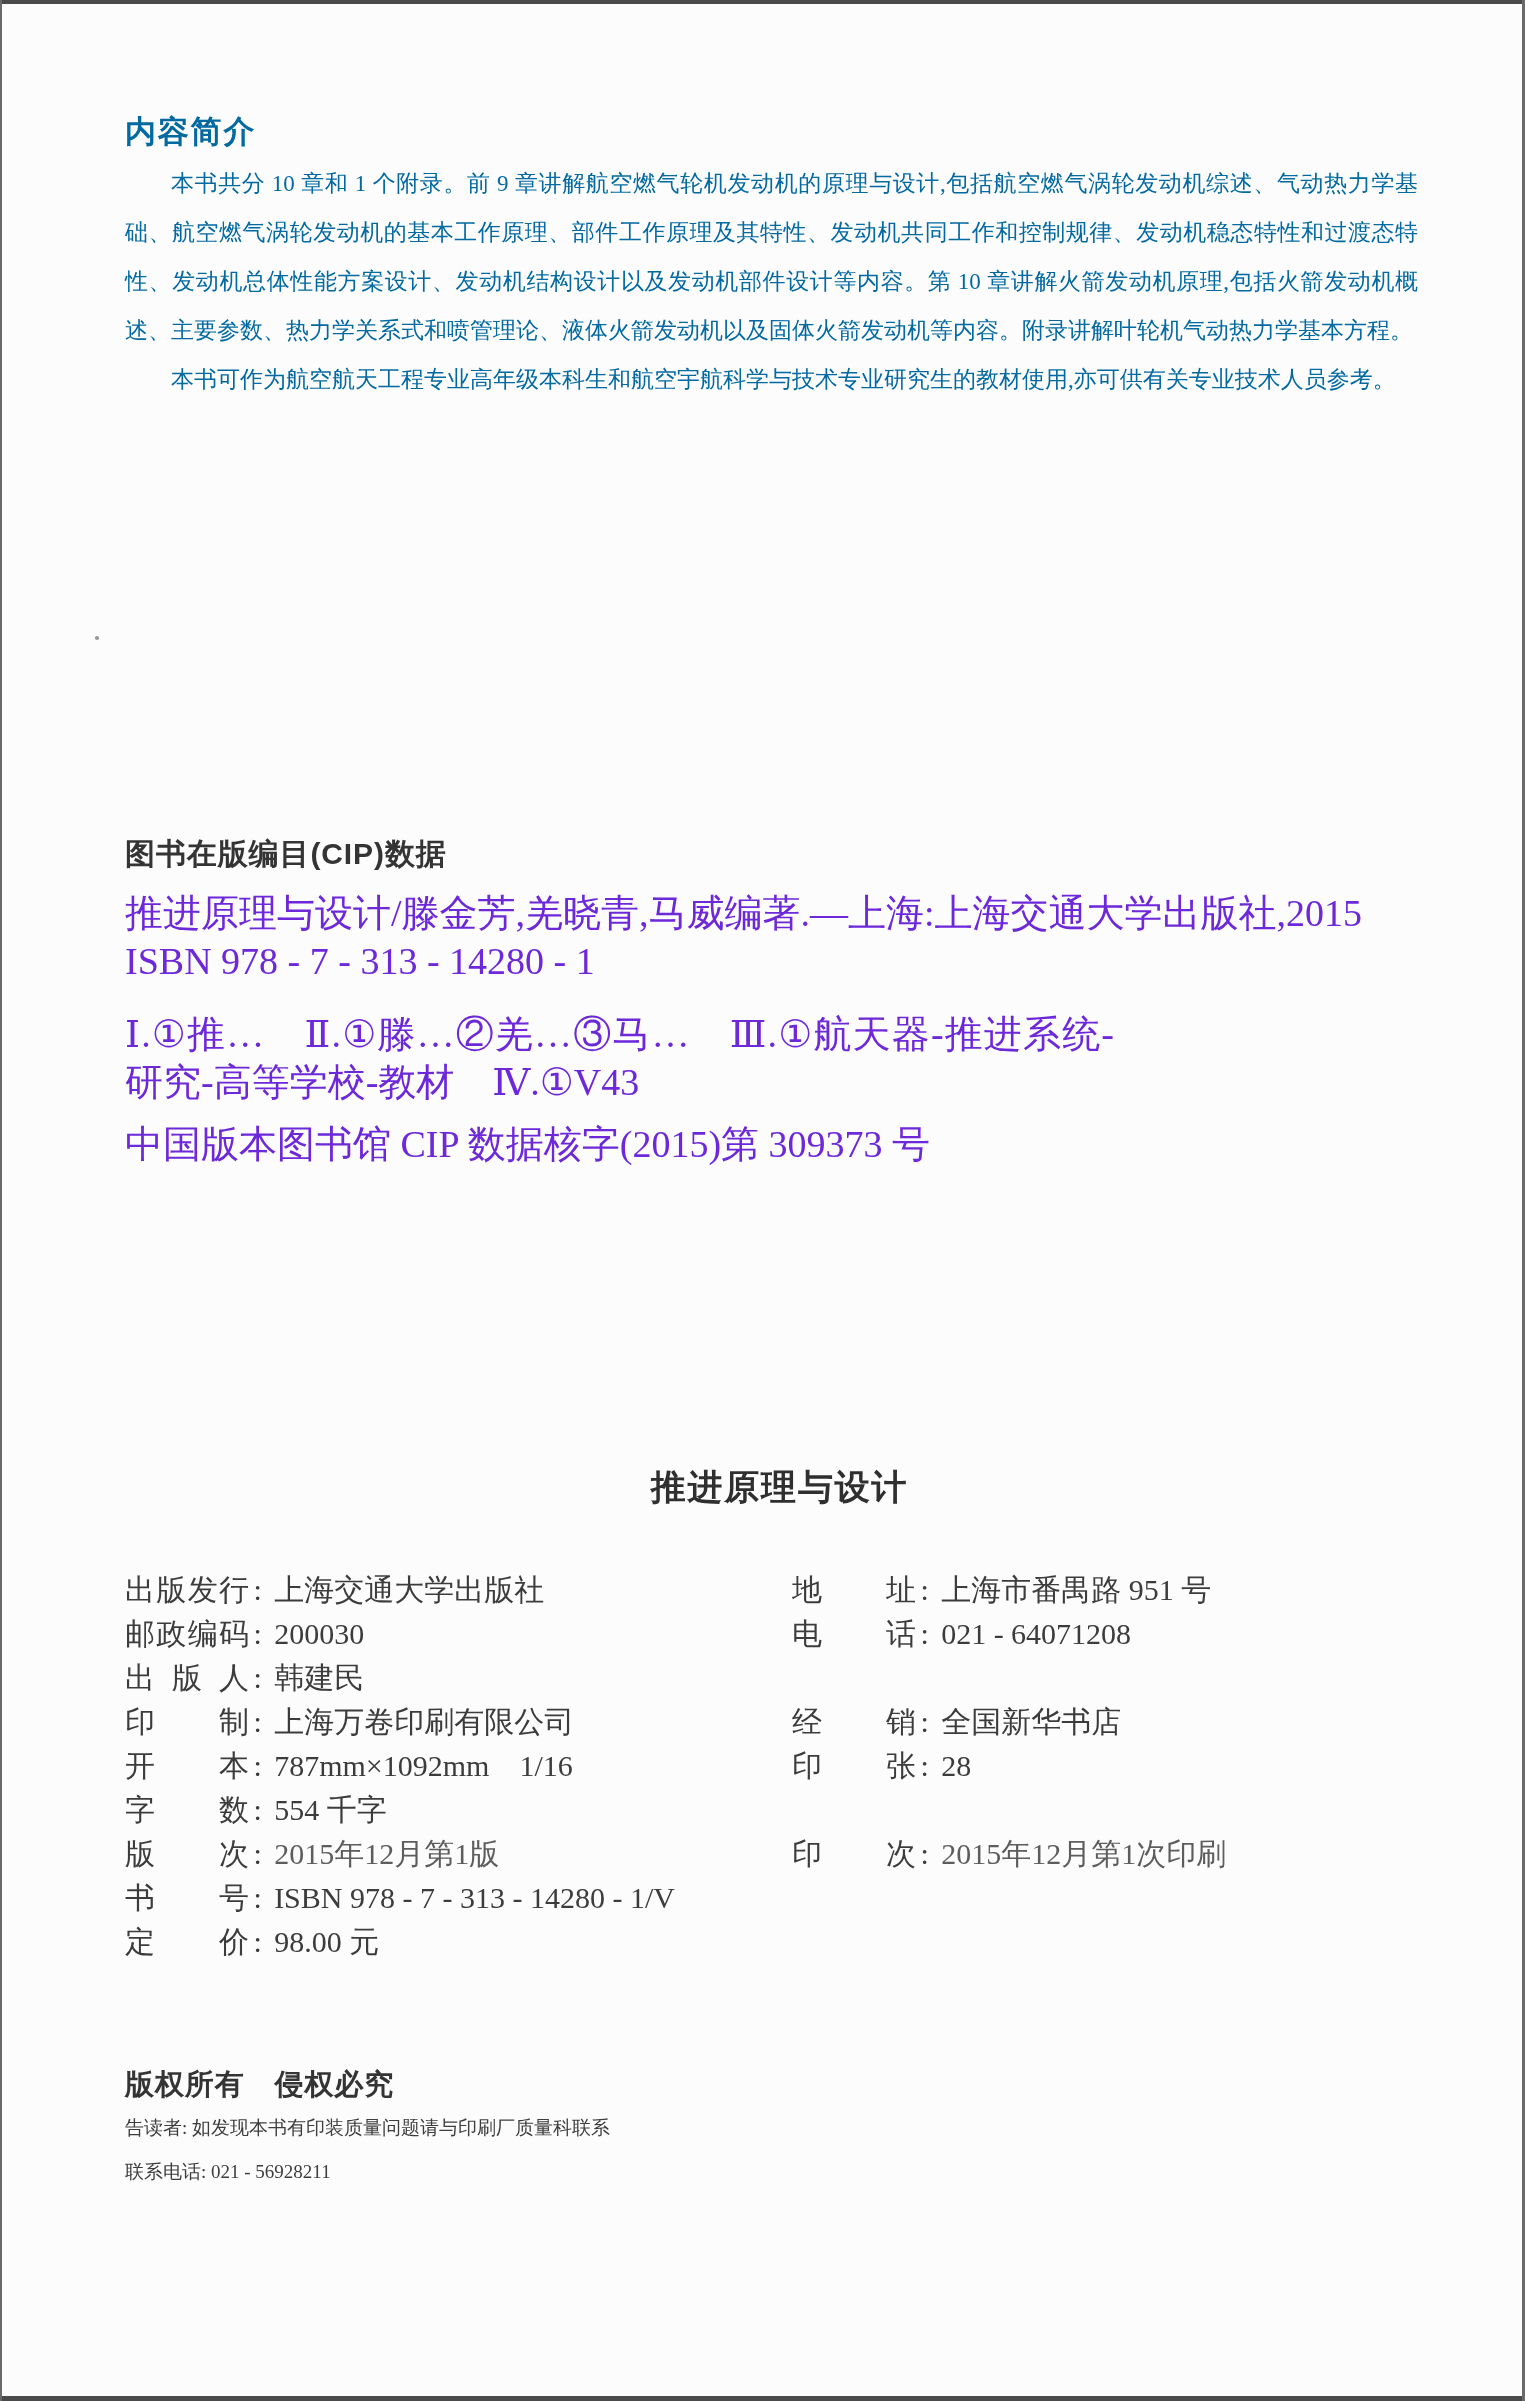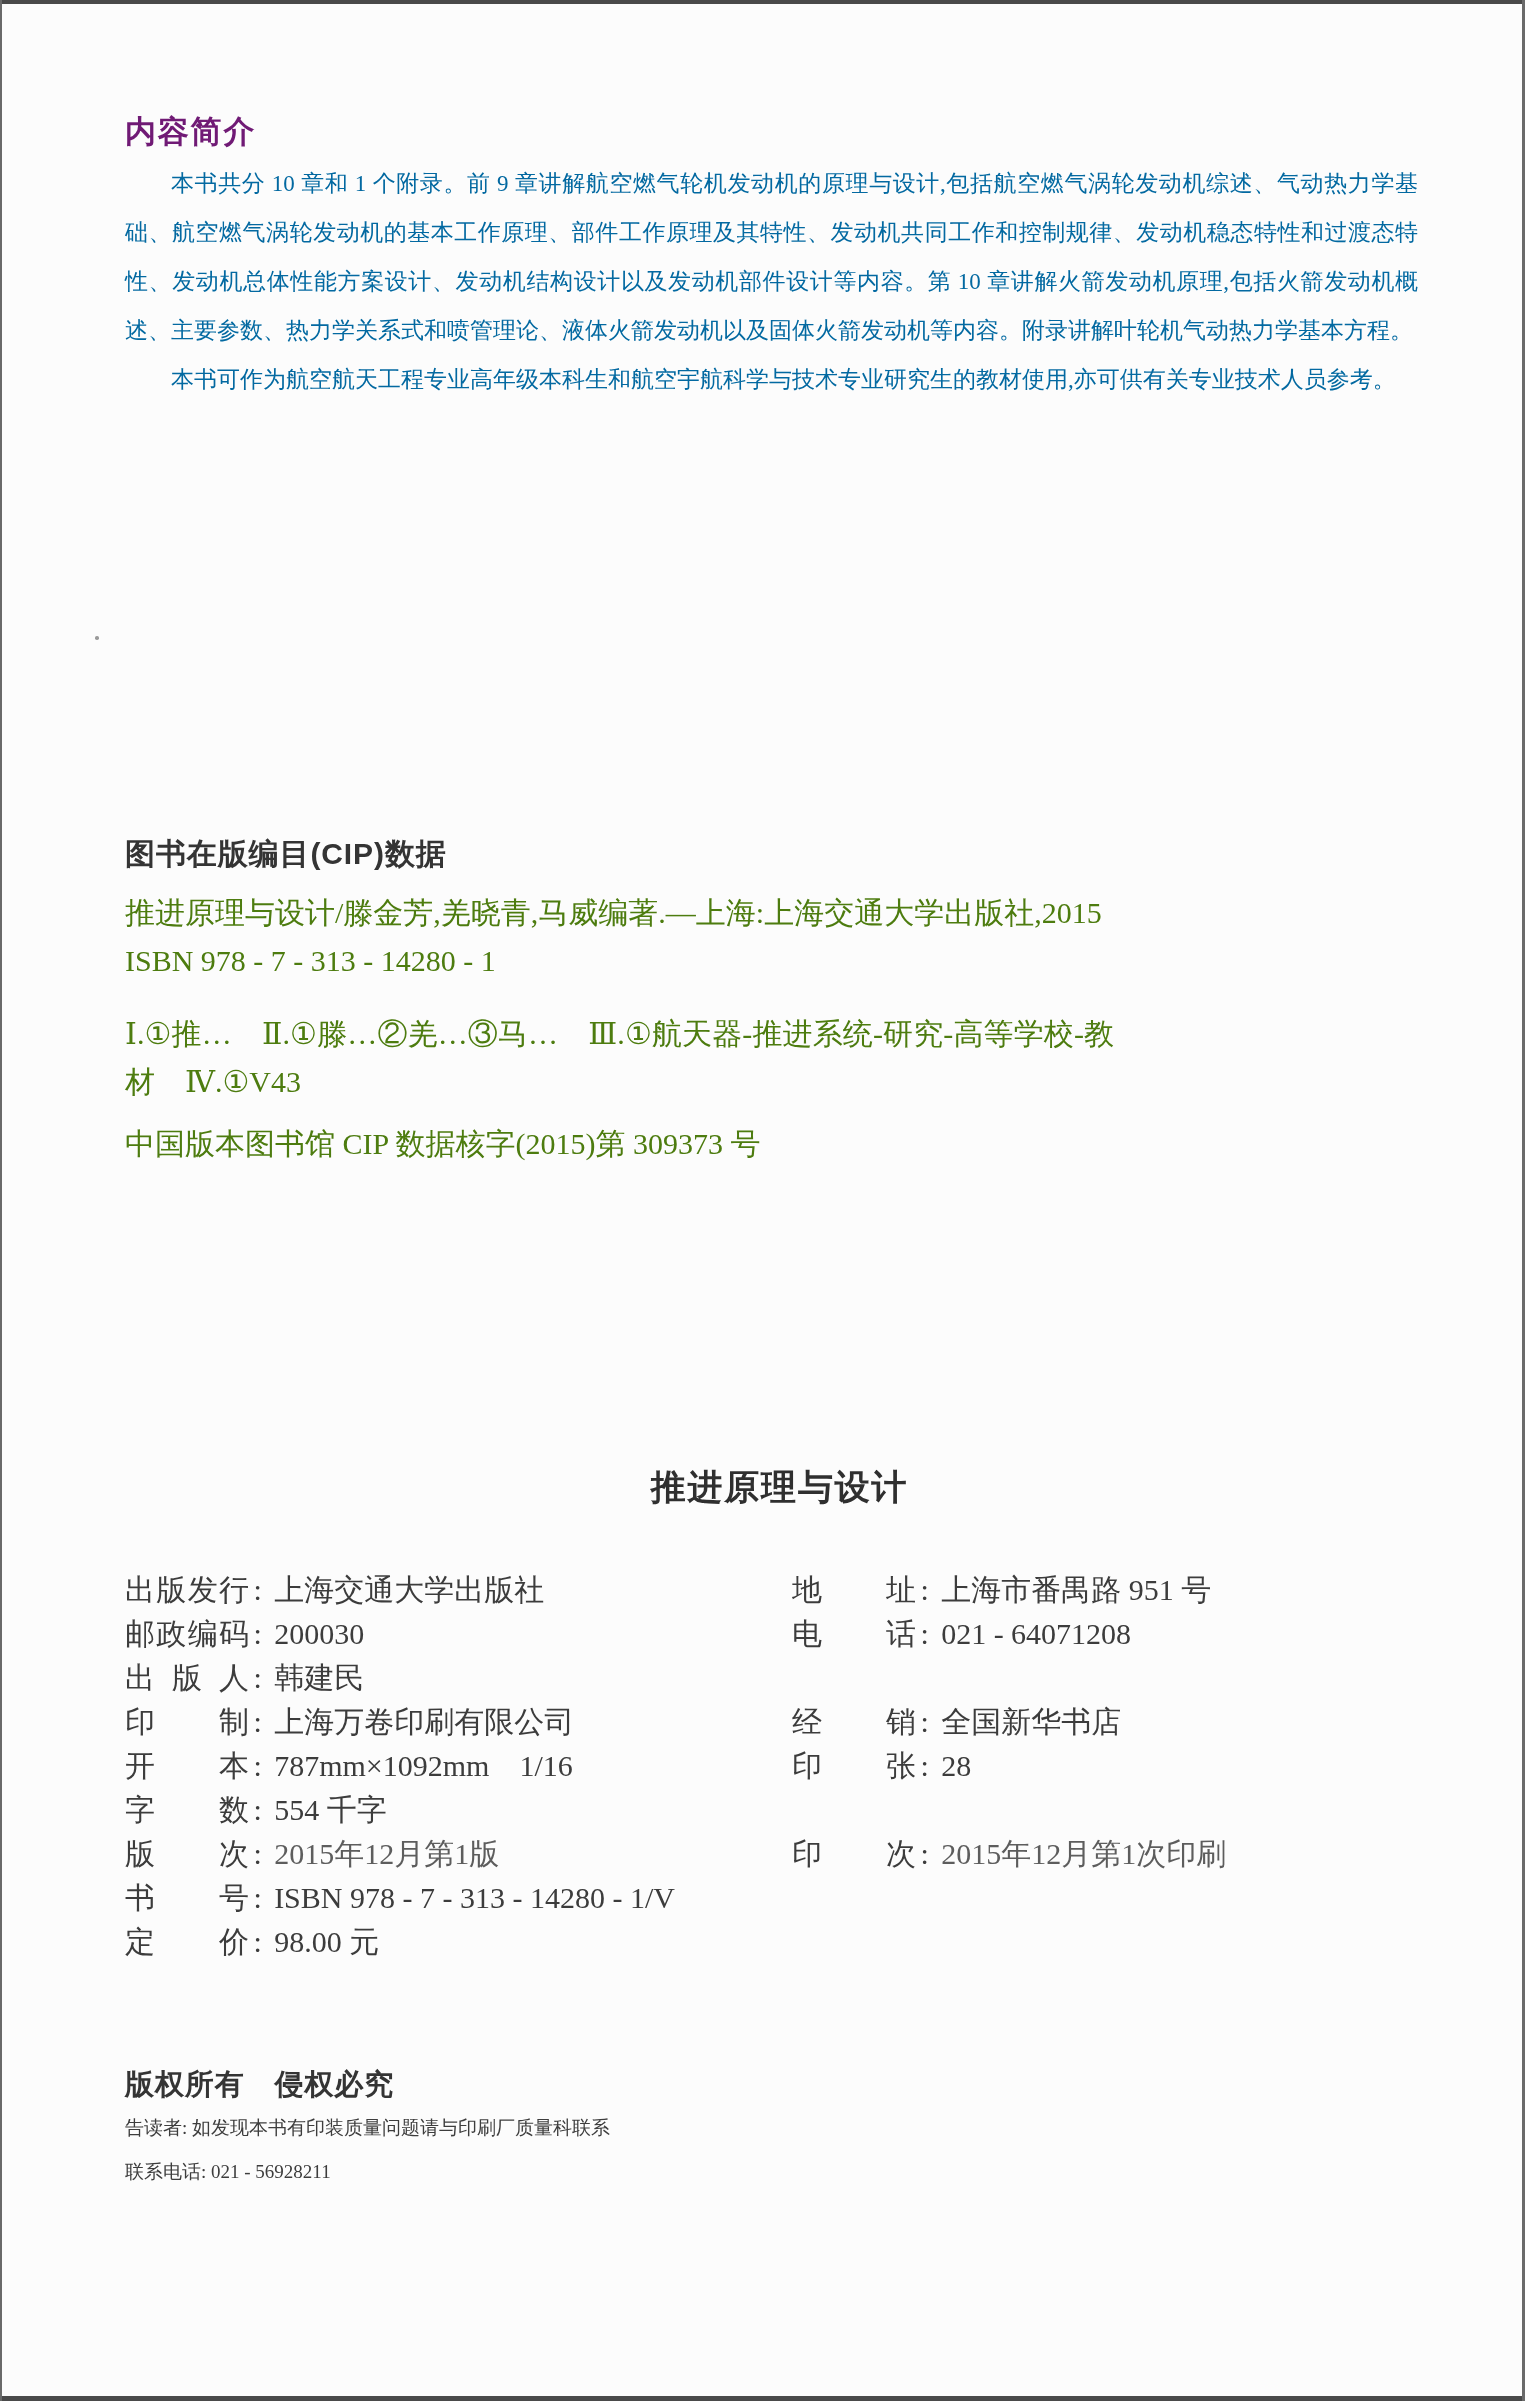--- a/index.html
+++ b/index.html
@@ -16,38 +16,38 @@
   .edge-bottom{position:absolute;bottom:0;left:0;width:100%;height:5.3px;background:#4a4a4a;}
   .edge-left{position:absolute;top:0;left:0;bottom:0;width:1.8px;background:#6a6a6a;}
   .edge-right{position:absolute;top:0;right:0;bottom:0;width:2.7px;background:#6a6a6a;}
   .speck{position:absolute;left:95px;top:636px;width:3.5px;height:3.5px;border-radius:50%;background:#9a9a9a;}
 
   
   .intro{position:absolute;left:125px;top:111px;width:1293px;}
   .intro-heading{
     margin:0 0 7px 0;
     font:bold 31px/41px "Liberation Sans","DejaVu Sans",sans-serif;
-    color:#701a75;letter-spacing:1.8px;
+    color:#0369a1;letter-spacing:1.8px;
   }
   .body-para{
     margin:0;
     font-size:23px;line-height:49px;
     text-align:justify;text-justify:inter-character;
     text-indent:2em;
     color:#0369a1;
   }
 
   
   .cip{position:absolute;left:125px;top:834px;width:1034px;}
   .cip-heading{
     margin:0 0 16px 0;
     font:bold 30px/39px "Liberation Sans","DejaVu Sans",sans-serif;
     color:#343434;letter-spacing:0.9px;
   }
-  .cip-line{margin:0;font-size:30px;line-height:48px;white-space:nowrap;color:#4d7c0f;}
+  .cip-line{margin:0;font-size:38px;line-height:48px;white-space:nowrap;color:#6d28d9;}
   .cip-class{
     margin-top:25px;width:989px;
     white-space:normal;
     text-align:justify;text-justify:inter-character;
   }
   .cip-record{margin-top:14px;}
 
   
   .colophon{position:absolute;left:125px;top:1465px;width:1309px;}
   .book-title{

